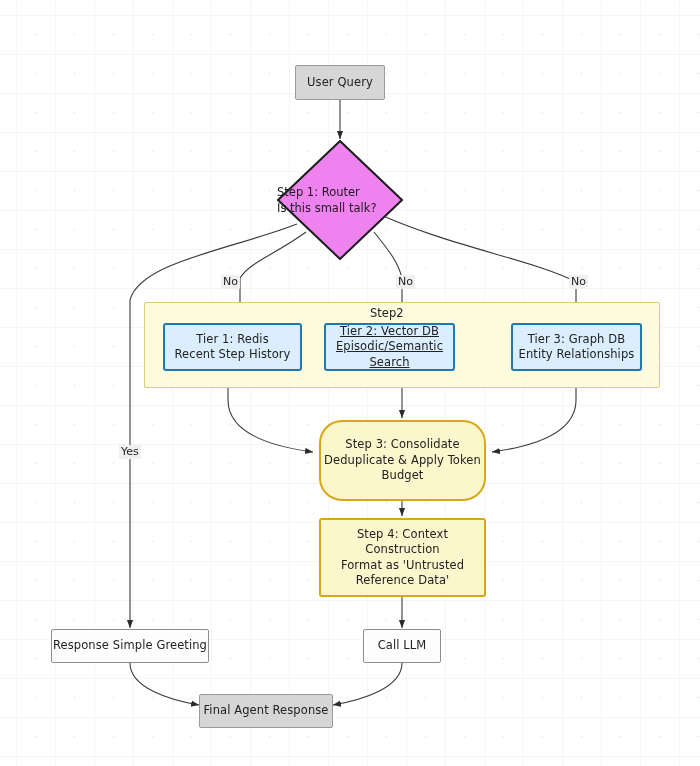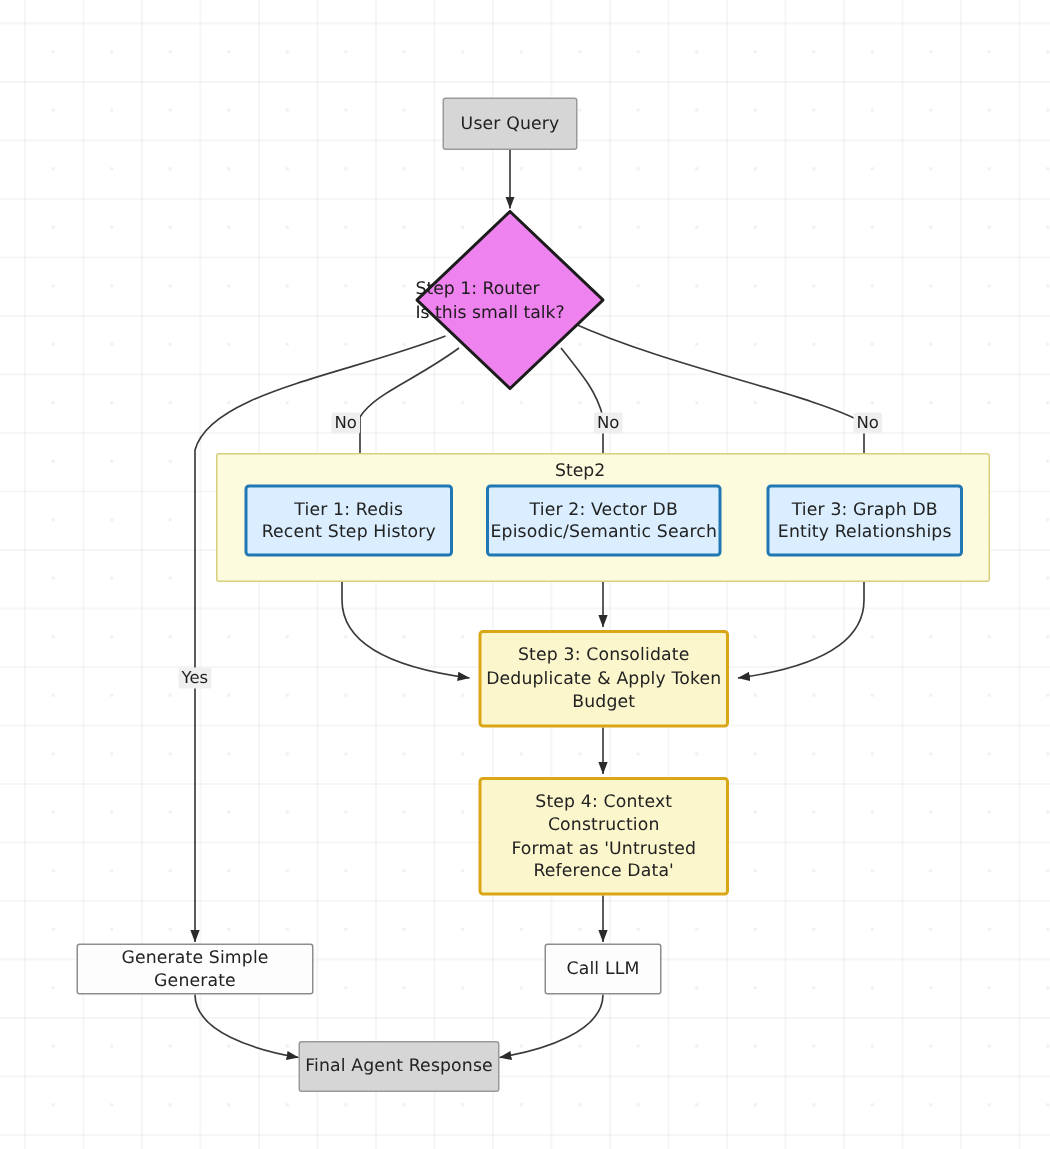--- a/index.html
+++ b/index.html
@@ -181,45 +181,45 @@
       <span class="nline">Step 1: Router</span>
       <span class="nline">Is this small talk?</span>
     </div>
   </div>
 
   <div class="node node-blue" style="left:163px; top:323px; width:139px; height:48px; flex-direction:column;">
     <span class="nline">Tier 1: Redis</span>
     <span class="nline">Recent Step History</span>
   </div>
 
-  <div class="node node-blue" style="left:324px; top:323px; width:157px; height:48px; flex-direction:column;">
+  <div class="node node-blue" style="left:324px; top:323px; width:131px; height:48px; flex-direction:column;text-decoration:underline;">
     <span class="nline">Tier 2: Vector DB</span>
     <span class="nline">Episodic/Semantic Search</span>
   </div>
 
   <div class="node node-blue" style="left:511px; top:323px; width:131px; height:48px; flex-direction:column;">
     <span class="nline">Tier 3: Graph DB</span>
     <span class="nline">Entity Relationships</span>
   </div>
 
-  <div class="node node-yellow" style="left:319px; top:420px; width:167px; height:65px; flex-direction:column;">
+  <div class="node node-yellow" style="left:319px; top:420px; width:167px; height:81px; flex-direction:column;border-radius:23px;">
     <span class="nline">Step 3: Consolidate</span>
     <span class="nline">Deduplicate &amp; Apply Token</span>
     <span class="nline">Budget</span>
   </div>
 
   <div class="node node-yellow" style="left:319px; top:518px; width:167px; height:79px; flex-direction:column;">
     <span class="nline">Step 4: Context</span>
     <span class="nline">Construction</span>
     <span class="nline">Format as 'Untrusted</span>
     <span class="nline">Reference Data'</span>
   </div>
 
   <div class="node node-white" style="left:51px; top:629px; width:158px; height:34px;">
-    <span class="nline">Generate Simple Generate</span>
+    <span class="nline">Response Simple Greeting</span>
   </div>
 
   <div class="node node-white" style="left:363px; top:629px; width:78px; height:34px;">
     <span class="nline">Call LLM</span>
   </div>
 
   <div class="node node-gray" style="left:199px; top:694px; width:134px; height:34px;">
     <span class="nline">Final Agent Response</span>
   </div>
 

